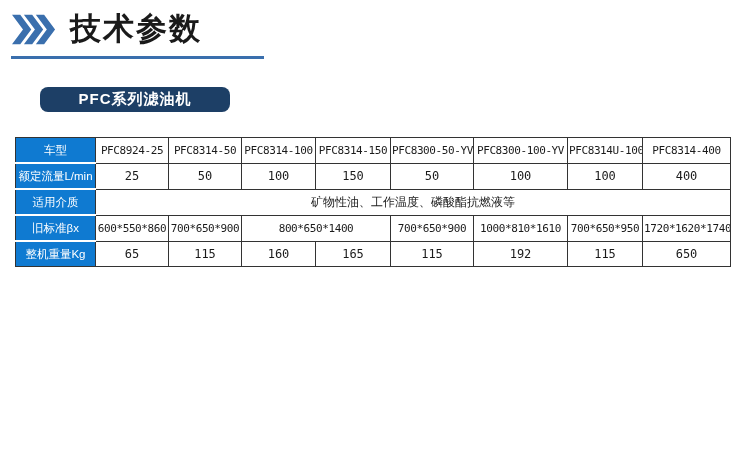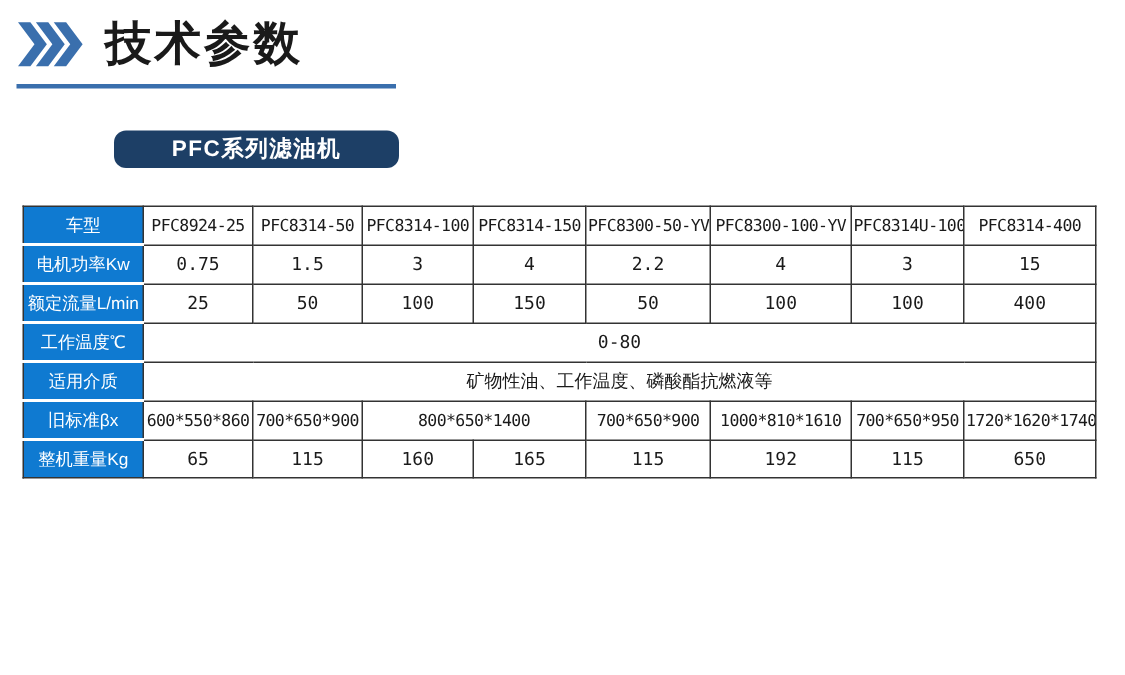--- a/index.html
+++ b/index.html
@@ -11,21 +11,21 @@
   
   .hdr { position: absolute; left: 12px; top: 8px; display: flex; align-items: center; gap: 14px; }
   .hdr-title { margin: 0; font-size: 31px; font-weight: 600; color: #1a1a1a; letter-spacing: 2px; line-height: 42px; }
   .hdr-underline { position: absolute; left: 11px; top: 56px; width: 253px; height: 3px; background: #3a6fad; }
 
   
   .badge {
     position: absolute; left: 40px; top: 87px; width: 190px; height: 25px;
     border-radius: 8px; background: #1d3f66; color: #ffffff;
     font-size: 15px; font-weight: bold; letter-spacing: 1px;
-    display: flex; align-items: center; justify-content: center; margin-left: 36px;
+    display: flex; align-items: center; justify-content: center;
   }
 
   
   table.spec {
     position: absolute; left: 15px; top: 137px;
     border-collapse: collapse; table-layout: fixed; width: 716px;
   }
   .spec td {
     border: 1px solid #333333; text-align: center; height: 24px; padding: 0 1px;
     font-size: 12px; font-family: "DejaVu Sans Mono", "Liberation Sans", monospace;
@@ -78,50 +78,35 @@
         <td class="tight">PFC8314-50</td>
         <td class="tight">PFC8314-100</td>
         <td class="tight">PFC8314-150</td>
         <td class="tight">PFC8300-50-YV</td>
         <td class="tight">PFC8300-100-YV</td>
         <td class="tight">PFC8314U-100</td>
         <td class="tight">PFC8314-400</td>
       </tr>
 
 
-      <tr>
-        <td class="lbl">电机功率Kw</td>
-        <td>0.75</td>
-        <td>1.5</td>
-        <td>3</td>
-        <td>4</td>
-        <td>2.2</td>
-        <td>4</td>
-        <td>3</td>
-        <td>15</td>
-      </tr>
 
 
       <tr>
         <td class="lbl">额定流量L/min</td>
         <td>25</td>
         <td>50</td>
         <td>100</td>
         <td>150</td>
         <td>50</td>
         <td>100</td>
         <td>100</td>
         <td>400</td>
       </tr>
 
 
-      <tr>
-        <td class="lbl">工作温度℃</td>
-        <td colspan="8">0-80</td>
-      </tr>
 
       <tr>
         <td class="lbl">适用介质</td>
         <td colspan="8">矿物性油、工作温度、磷酸酯抗燃液等</td>
       </tr>
 
 
       <tr>
         <td class="lbl">旧标准βx</td>
         <td class="tight">600*550*860</td>

